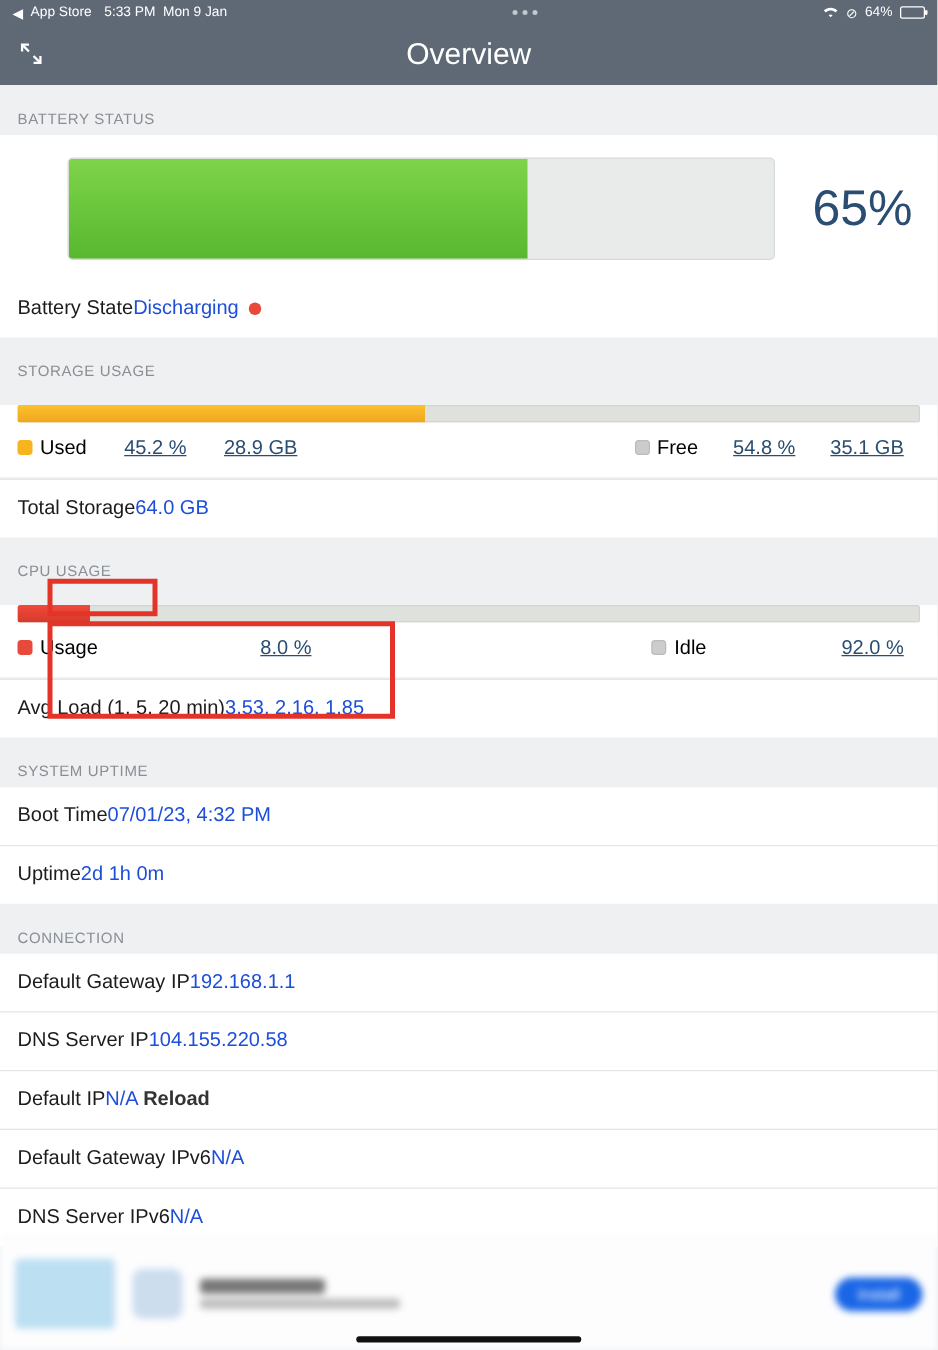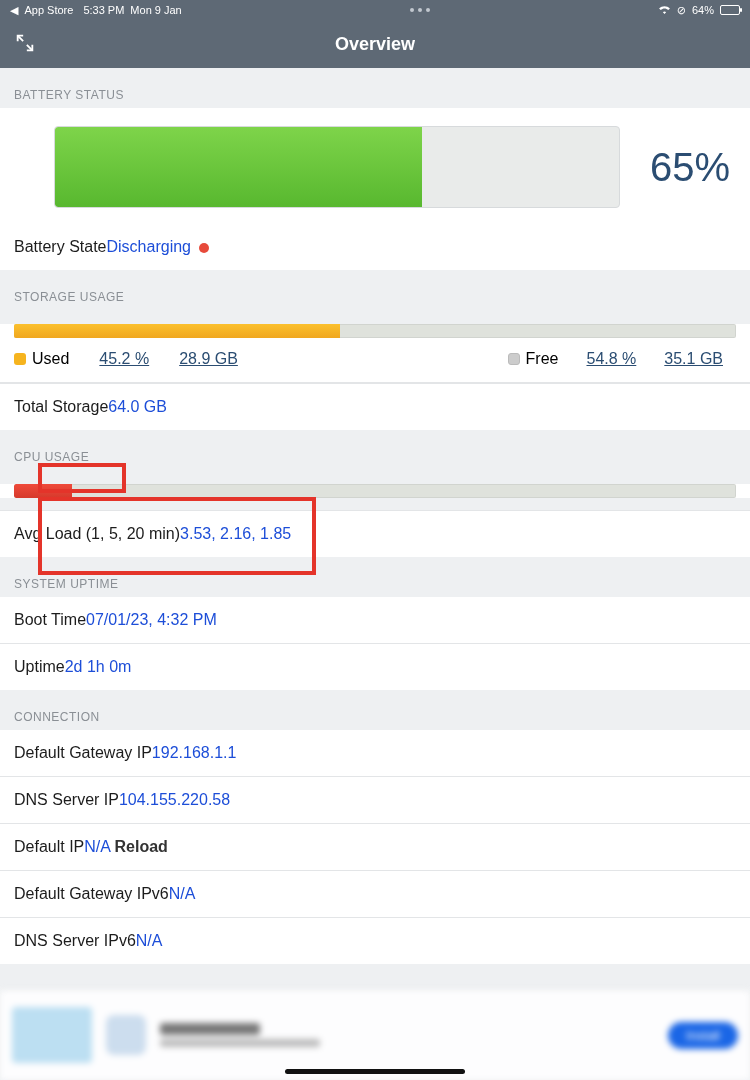--- a/index.html
+++ b/index.html
@@ -30,21 +30,21 @@
   }
   .battery-icon::after { content:""; position:absolute; right:-3px; top:2px; width:2px; height:4px; background:#fff; border-radius:1px;}
   .battery-fill { background:#fff; height:100%; width:64%;}
   .nav {
     background: #5e6975;
     height: 48px;
     display:flex; align-items:center; justify-content:center;
     position:relative;
     color:#fff;
   }
-  .nav-title { font-size:18px; font-weight:700;}
+  .nav-title { font-size:24px; font-weight:400;}
   .expand-icon { position:absolute; left:14px; top:12px; }
   .expand-icon svg { width:22px; height:22px; }
   .section-header {
     padding: 20px 14px 6px 14px;
     font-size: 12px;
     color: #8a8f95;
     letter-spacing: 0.5px;
   }
   .card { background:#fff; }
   .battery-card { padding: 18px 14px 0 14px; }
@@ -187,20 +187,30 @@
 <div class="info-row">
   <span class="info-label">Total Storage</span>
   <span class="info-value">64.0 GB</span>
 </div>
 
 <div class="section-header">CPU USAGE</div>
 <div class="card">
   <div class="bar">
     <div class="bar-fill fill-red" style="width:8%"></div>
   </div>
+  <div class="split-row">
+    <div class="half">
+      <span><span class="chip chip-red"></span><span>Usage</span></span>
+      <span class="val" style="margin-left:100px">8.0 %</span>
+    </div>
+    <div class="half right">
+      <span><span class="chip chip-grey"></span><span>Idle</span></span>
+      <span class="val" style="margin-left:80px">92.0 %</span>
+    </div>
+  </div>
 </div>
 <div class="info-row">
   <span class="info-label">Avg Load (1, 5, 20 min)</span>
   <span class="info-value">3.53, 2.16, 1.85</span>
 </div>
 
 <div class="section-header">SYSTEM UPTIME</div>
 <div class="info-row first">
   <span class="info-label">Boot Time</span>
   <span class="info-value">07/01/23, 4:32 PM</span>

